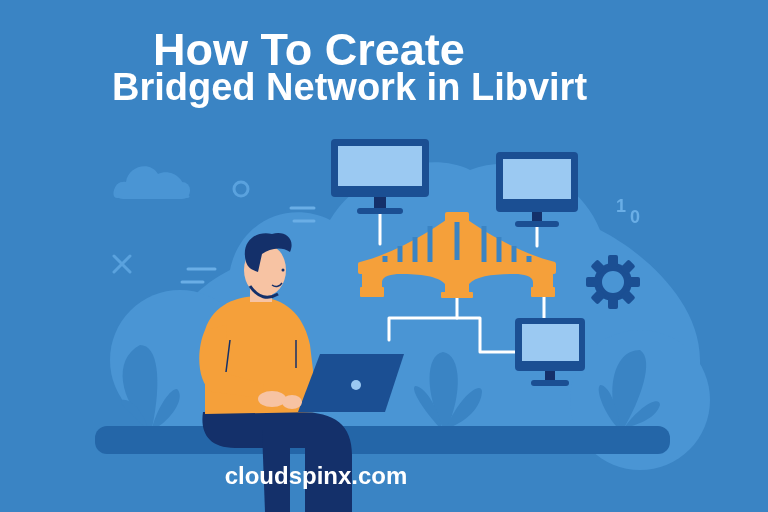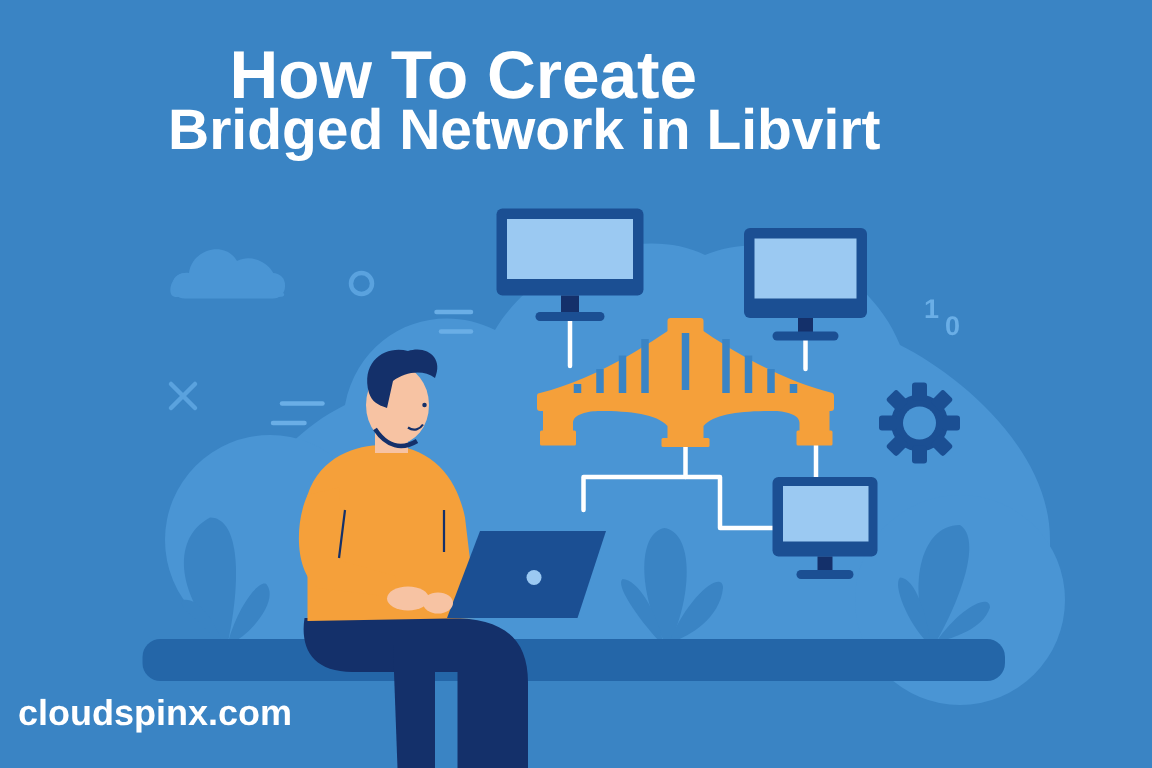--- a/index.html
+++ b/index.html
@@ -1,21 +1,21 @@
 <!DOCTYPE html>
 <html><head>
 <meta charset="utf-8">
 <style>
   html,body{margin:0;padding:0;}
   body{width:768px;height:512px;overflow:hidden;background:#3a84c4;font-family:"Liberation Sans","DejaVu Sans",sans-serif;}
   .stage{position:relative;width:768px;height:512px;background:#3a84c4;overflow:hidden;}
   .title{position:absolute;color:#ffffff;font-weight:700;white-space:nowrap;letter-spacing:0px;}
   .t1{left:153px;top:26px;font-size:45px;line-height:48px;}
   .t2{left:88px;top:62px;font-size:38px;line-height:50px;margin-left:24px;}
-  .footer{position:absolute;left:0;width:620px;top:462px;color:#fff;font-weight:700;font-size:24px;line-height:28px;padding-left:12px;box-sizing:border-box;}
+  .footer{position:absolute;left:0;width:620px;top:462px;text-align:center;color:#fff;font-weight:700;font-size:24px;line-height:28px;padding-left:12px;box-sizing:border-box;}
   svg.art{position:absolute;left:0;top:0;}
 </style>
 </head>
 <body>
 
 <div class="stage">
 
   <svg class="art" width="768" height="512" viewBox="0 0 768 512">
 
     <g>

